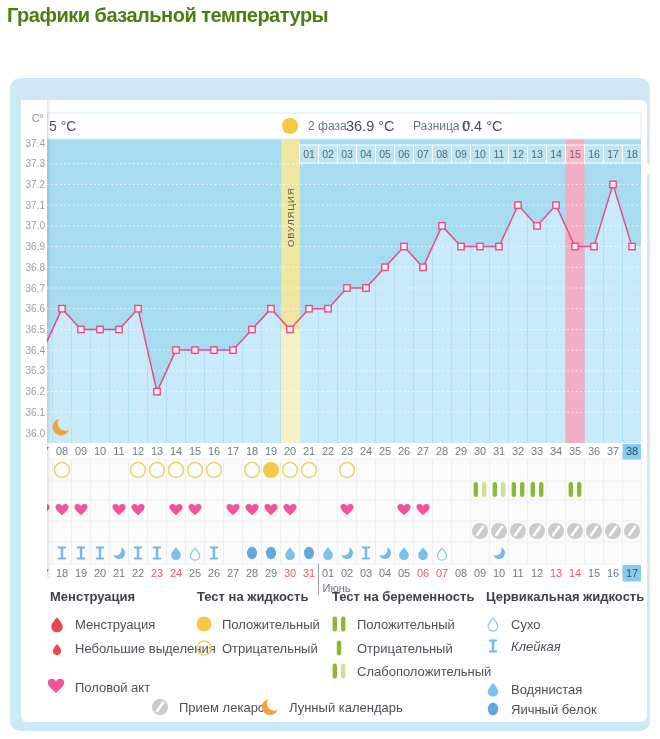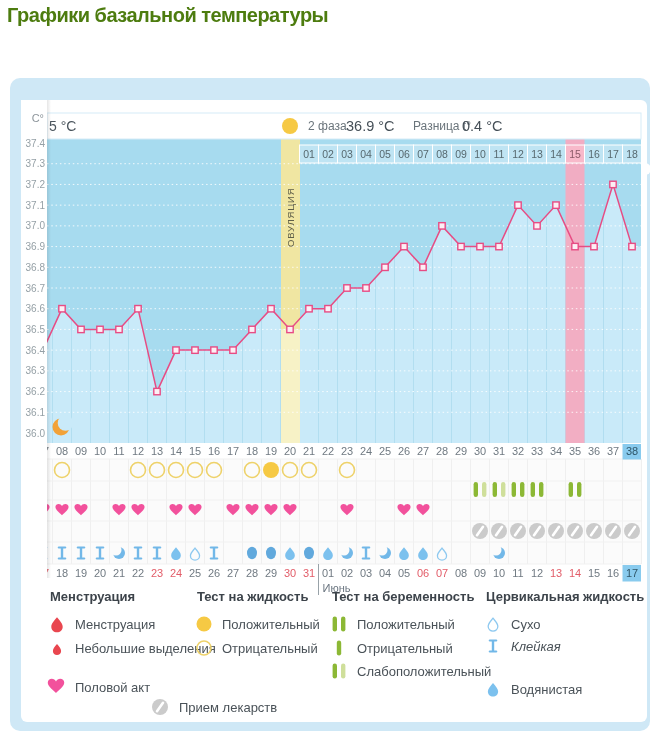--- a/index.html
+++ b/index.html
@@ -476,27 +476,40 @@
         </g>
       </svg>
     <span>Клейкая</span>
     </div>
   <div class="lg-item" style="left:482px;top:678px;">
     <svg width="22" height="22" viewBox="-11 -11 22 22">
         <path d="M0,-6.8 C2.9,-3.1 5.7,-0.5 5.7,2.7 C5.7,6 3.2,8.3 0,8.3 C-3.2,8.3 -5.7,6 -5.7,2.7 C-5.7,-0.5 -2.9,-3.1 0,-6.8 Z" transform="translate(0,0) scale(0.9)" fill="#7cc1ee" stroke="none" stroke-width="0"></path>
       </svg>
     <span>Водянистая</span>
     </div>
+  <div class="lg-item" style="left:482px;top:698px;">
+    <svg width="22" height="22" viewBox="-11 -11 22 22">
+        <ellipse cx="0" cy="0" rx="5.2" ry="6.4" fill="#61a9dd"></ellipse>
+      </svg>
+    <span>Яичный белок</span>
+    </div>
 
   <div class="lg-item" style="left:44px;top:676px;">
     <svg width="24" height="24" viewBox="-12 -12 24 24">
         <path d="M0,4.8 C-1,3.4 -6.6,-0.4 -6.6,-3.5 C-6.6,-5.5 -5,-6.6 -3.4,-6.6 C-1.9,-6.6 -0.7,-5.8 0,-4.5 C0.7,-5.8 1.9,-6.6 3.4,-6.6 C5,-6.6 6.6,-5.5 6.6,-3.5 C6.6,-0.4 1,3.4 0,4.8 Z" transform="scale(1.25)" fill="#f2519c"></path>
       </svg>
     <span>Половой акт</span>
     </div>
   <div class="lg-item" style="left:148px;top:696px;">
     <svg width="24" height="24" viewBox="-12 -12 24 24">
         <circle cx="0" cy="0" r="8" fill="#cbcbcb"></circle>
         <line x1="-3" y1="4.2" x2="3" y2="-4.2" stroke="#ffffff" stroke-width="2.6" stroke-linecap="round"></line>
       </svg>
     <span>Прием лекарств</span>
     </div>
+  <div class="lg-item" style="left:258px;top:696px;">
+    <svg width="24" height="24" viewBox="-12 -12 24 24">
+        <circle cx="0" cy="0" r="8" fill="#f2a238"></circle>
+        <circle cx="4.2" cy="-3.6" r="7.36" fill="#ffffff"></circle>
+      </svg>
+    <span>Лунный календарь</span>
+    </div>
 </div>
 
 </body></html>

